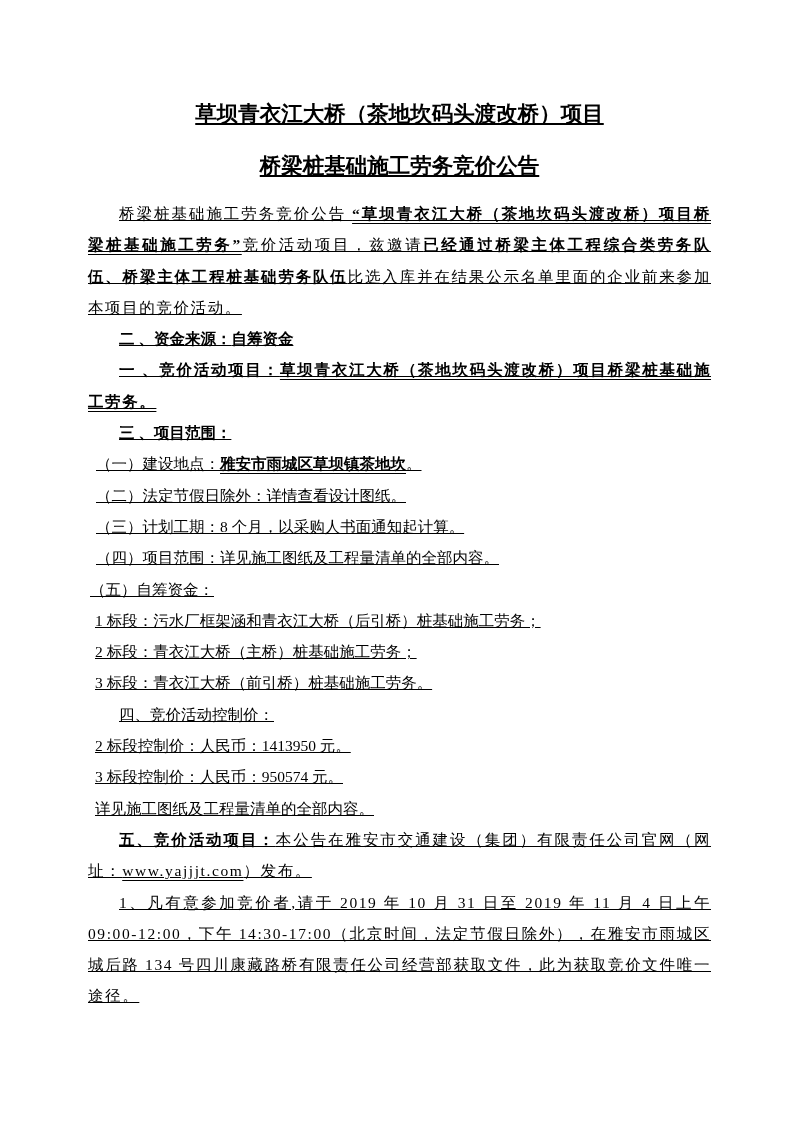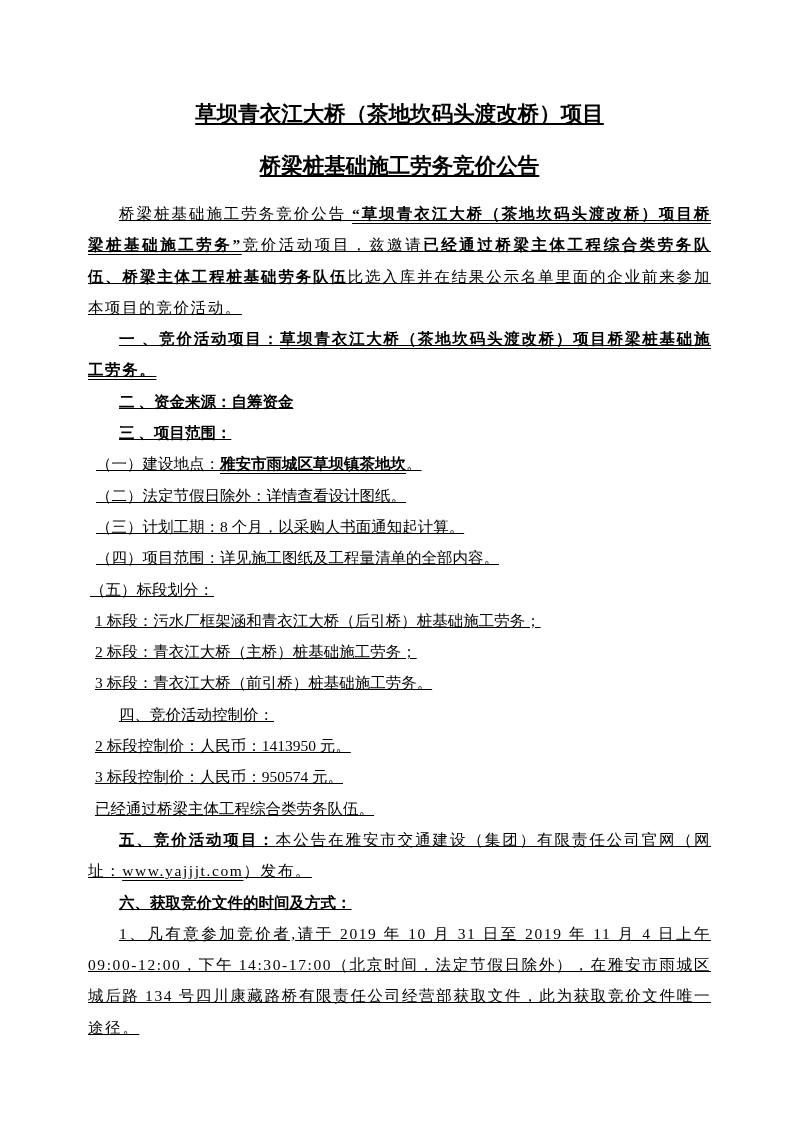--- a/index.html
+++ b/index.html
@@ -53,50 +53,49 @@
 </head>
 <body>
 
 <div class="page">
 
   <h1 class="doc-title">草坝青衣江大桥（茶地坎码头渡改桥）项目</h1>
   <h1 class="doc-title last">桥梁桩基础施工劳务竞价公告</h1>
 
   <p class="ind2 ls"><span>桥梁桩基础施工劳务竞价公告 </span><span class="b u">“草坝青衣江大桥（茶地坎码头渡改桥）项目桥梁桩基础施工劳务”</span><span>竞价活动项目，兹邀请</span><span class="b">已经通过桥梁主体工程综合类劳务队伍、桥梁主体工程桩基础劳务队伍</span><span>比选入库并在结果公示名单里面的企业前来参加本项目的竞价活动。</span></p>
 
+  <p class="ind2"><span class="b">二 、资金来源：</span><span class="b">自筹资金</span></p>
+
   <p class="ind2 ls"><span class="b">一 、竞价活动项目：</span><span class="b u">草坝青衣江大桥（茶地坎码头渡改桥）项目桥梁桩基础施工劳务。</span></p>
-
-  <p class="ind2"><span class="b">二 、资金来源：</span><span class="b">自筹资金</span></p>
 
   <p class="ind2"><span class="b">三 、项目范围：</span></p>
 
   <p class="inda"><span>（一）建设地点：</span><span class="b u">雅安市雨城区草坝镇茶地坎</span><span>。</span></p>
 
   <p class="inda">（二）法定节假日除外：详情查看设计图纸。</p>
 
   <p class="inda">（三）计划工期：8 个月，以采购人书面通知起计算。</p>
 
   <p class="inda">（四）项目范围：详见施工图纸及工程量清单的全部内容。</p>
 
-  <p class="indb">（五）标段划分：</p>
+  <p class="indb">（五）自筹资金：</p>
 
   <p class="indc">1 标段：污水厂框架涵和青衣江大桥（后引桥）桩基础施工劳务；</p>
 
   <p class="indc">2 标段：青衣江大桥（主桥）桩基础施工劳务；</p>
 
   <p class="indc">3 标段：青衣江大桥（前引桥）桩基础施工劳务。</p>
 
   <p class="ind2"><span>四、竞价活动控制价：</span></p>
 
 
   <p class="indc">2 标段控制价：人民币：1413950 元。</p>
 
   <p class="indc">3 标段控制价：人民币：950574 元。</p>
 
-  <p class="indc">已经通过桥梁主体工程综合类劳务队伍。</p>
+  <p class="indc">详见施工图纸及工程量清单的全部内容。</p>
 
   <p class="ind2 ls"><span class="b">五、竞价活动项目：</span><span>本公告在雅安市交通建设（集团）有限责任公司官网（网址：</span><span class="u nowrap">www.yajjjt.com</span><span>）发布。</span></p>
 
-  <p class="ind2"><span class="b">六、获取竞价文件的时间及方式：</span></p>
 
   <p class="ind2 ls">1、凡有意参加竞价者,请于 2019 年 10 月 31 日至 2019 年 11 月 4 日上午 09:00-12:00，下午 14:30-17:00（北京时间，法定节假日除外），在雅安市雨城区城后路 134 号四川康藏路桥有限责任公司经营部获取文件，此为获取竞价文件唯一途径。</p>
 
 </div>
 
 </body></html>

